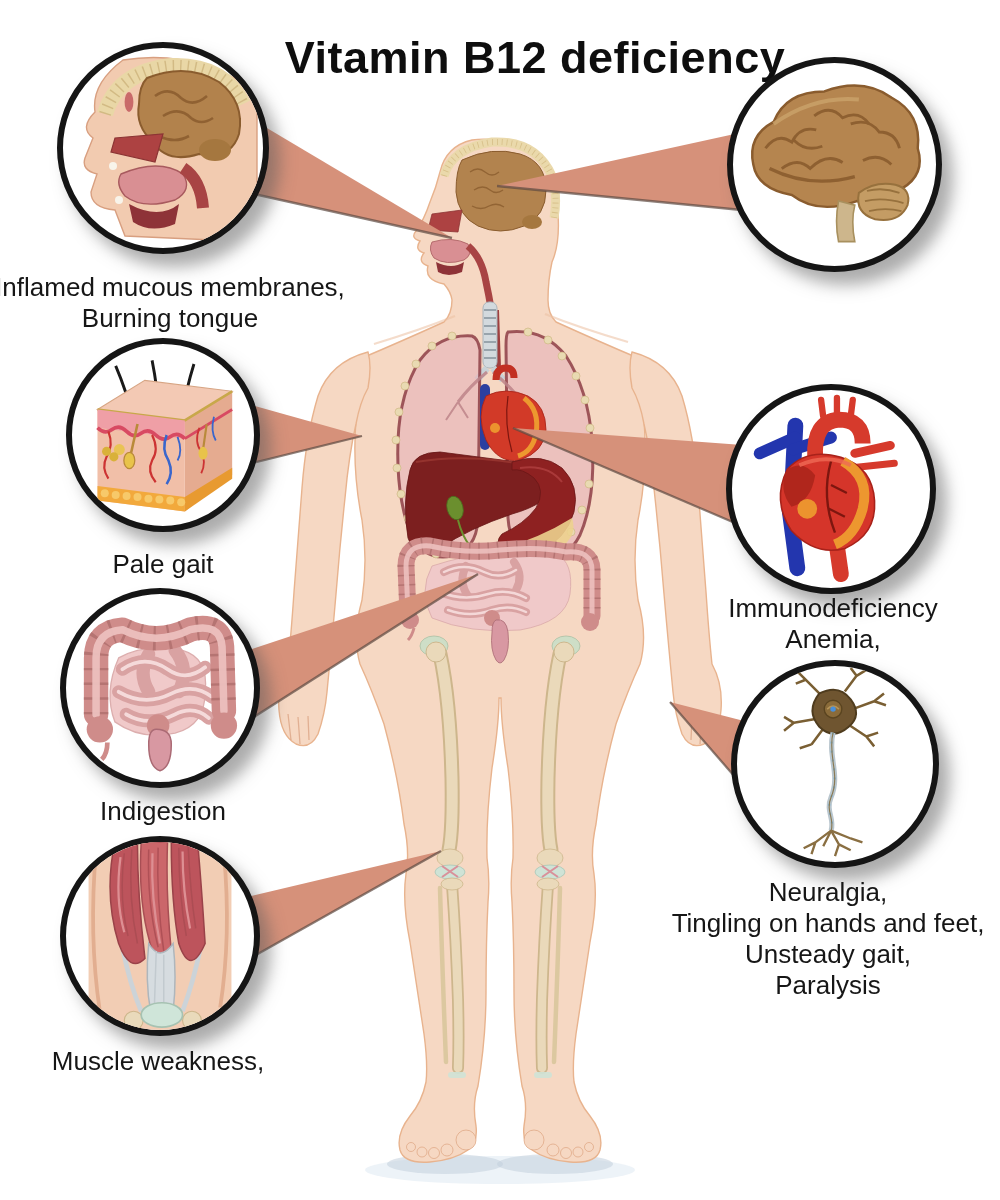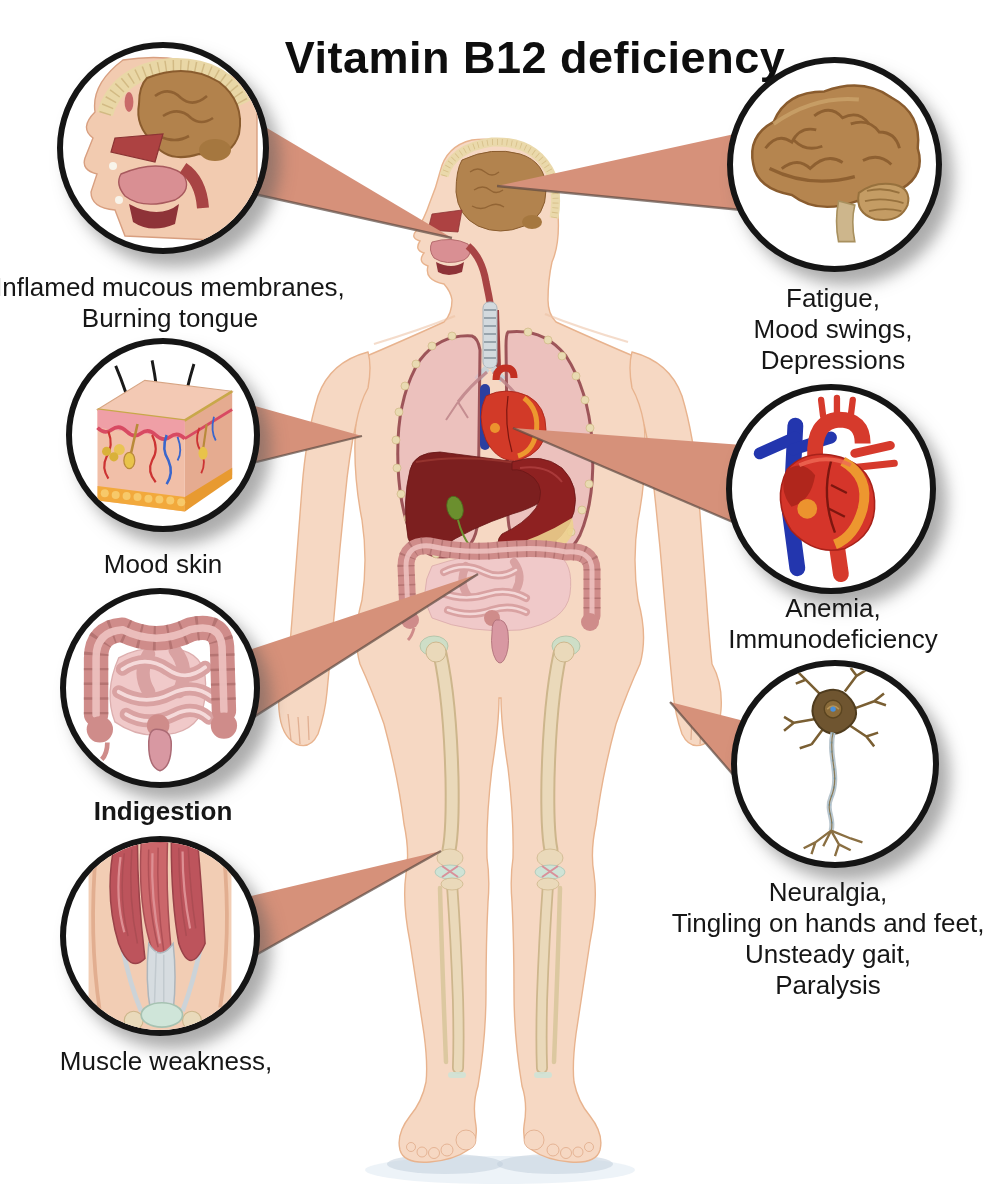--- a/index.html
+++ b/index.html
@@ -402,38 +402,33 @@
       <circle cx="36" cy="95" r="5" fill="#e9dabb" stroke="#cdb68c" stroke-width="0.6"></circle>
       <circle cx="67" cy="95" r="5" fill="#e9dabb" stroke="#cdb68c" stroke-width="0.6"></circle>
       <ellipse cx="51" cy="92" rx="11" ry="6.5" fill="#cfe5d9" stroke="#a6c2b2" stroke-width="0.9"></ellipse>
     </svg>
   </div>
 
   <div class="label" style="left:-10px;top:272px;width:360px;">
     <span>Inflamed mucous membranes,</span>
     <span>Burning tongue</span>
   </div>
-  <div class="label" style="left:683px;top:283px;width:300px;">
-    <span>Fatigue,</span>
-    <span>Mood swings,</span>
-    <span>Depressions</span>
-  </div>
   <div class="label" style="left:63px;top:549px;width:200px;">
-    <span>Mood skin</span>
+    <span>Pale gait</span>
   </div>
   <div class="label" style="left:683px;top:593px;width:300px;">
+    <span>Immunodeficiency</span>
     <span>Anemia,</span>
-    <span>Immunodeficiency</span>
-  </div>
-  <div class="label" style="left:63px;top:796px;width:200px;font-weight:bold;">
+  </div>
+  <div class="label" style="left:63px;top:796px;width:200px;">
     <span>Indigestion</span>
   </div>
   <div class="label" style="left:628px;top:877px;width:400px;">
     <span>Neuralgia,</span>
     <span>Tingling on hands and feet,</span>
     <span>Unsteady gait,</span>
     <span>Paralysis</span>
   </div>
-  <div class="label" style="left:16px;top:1046px;width:300px;">
+  <div class="label" style="left:8px;top:1046px;width:300px;">
     <span>Muscle weakness,</span>
   </div>
 
 </div>
 
 </body></html>

